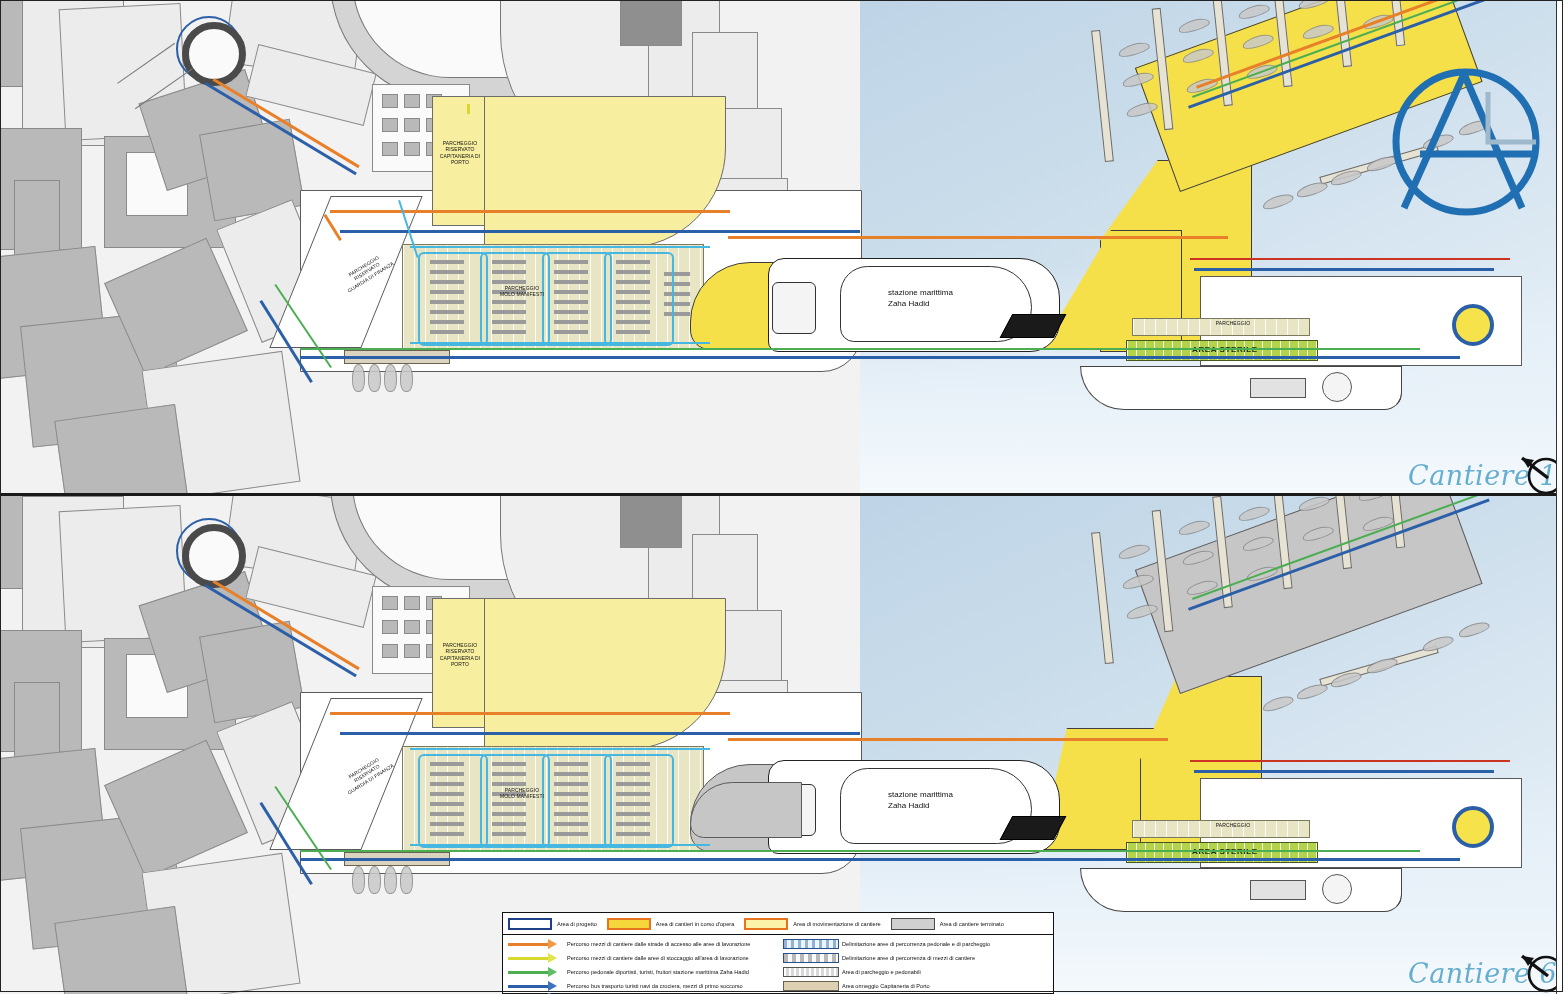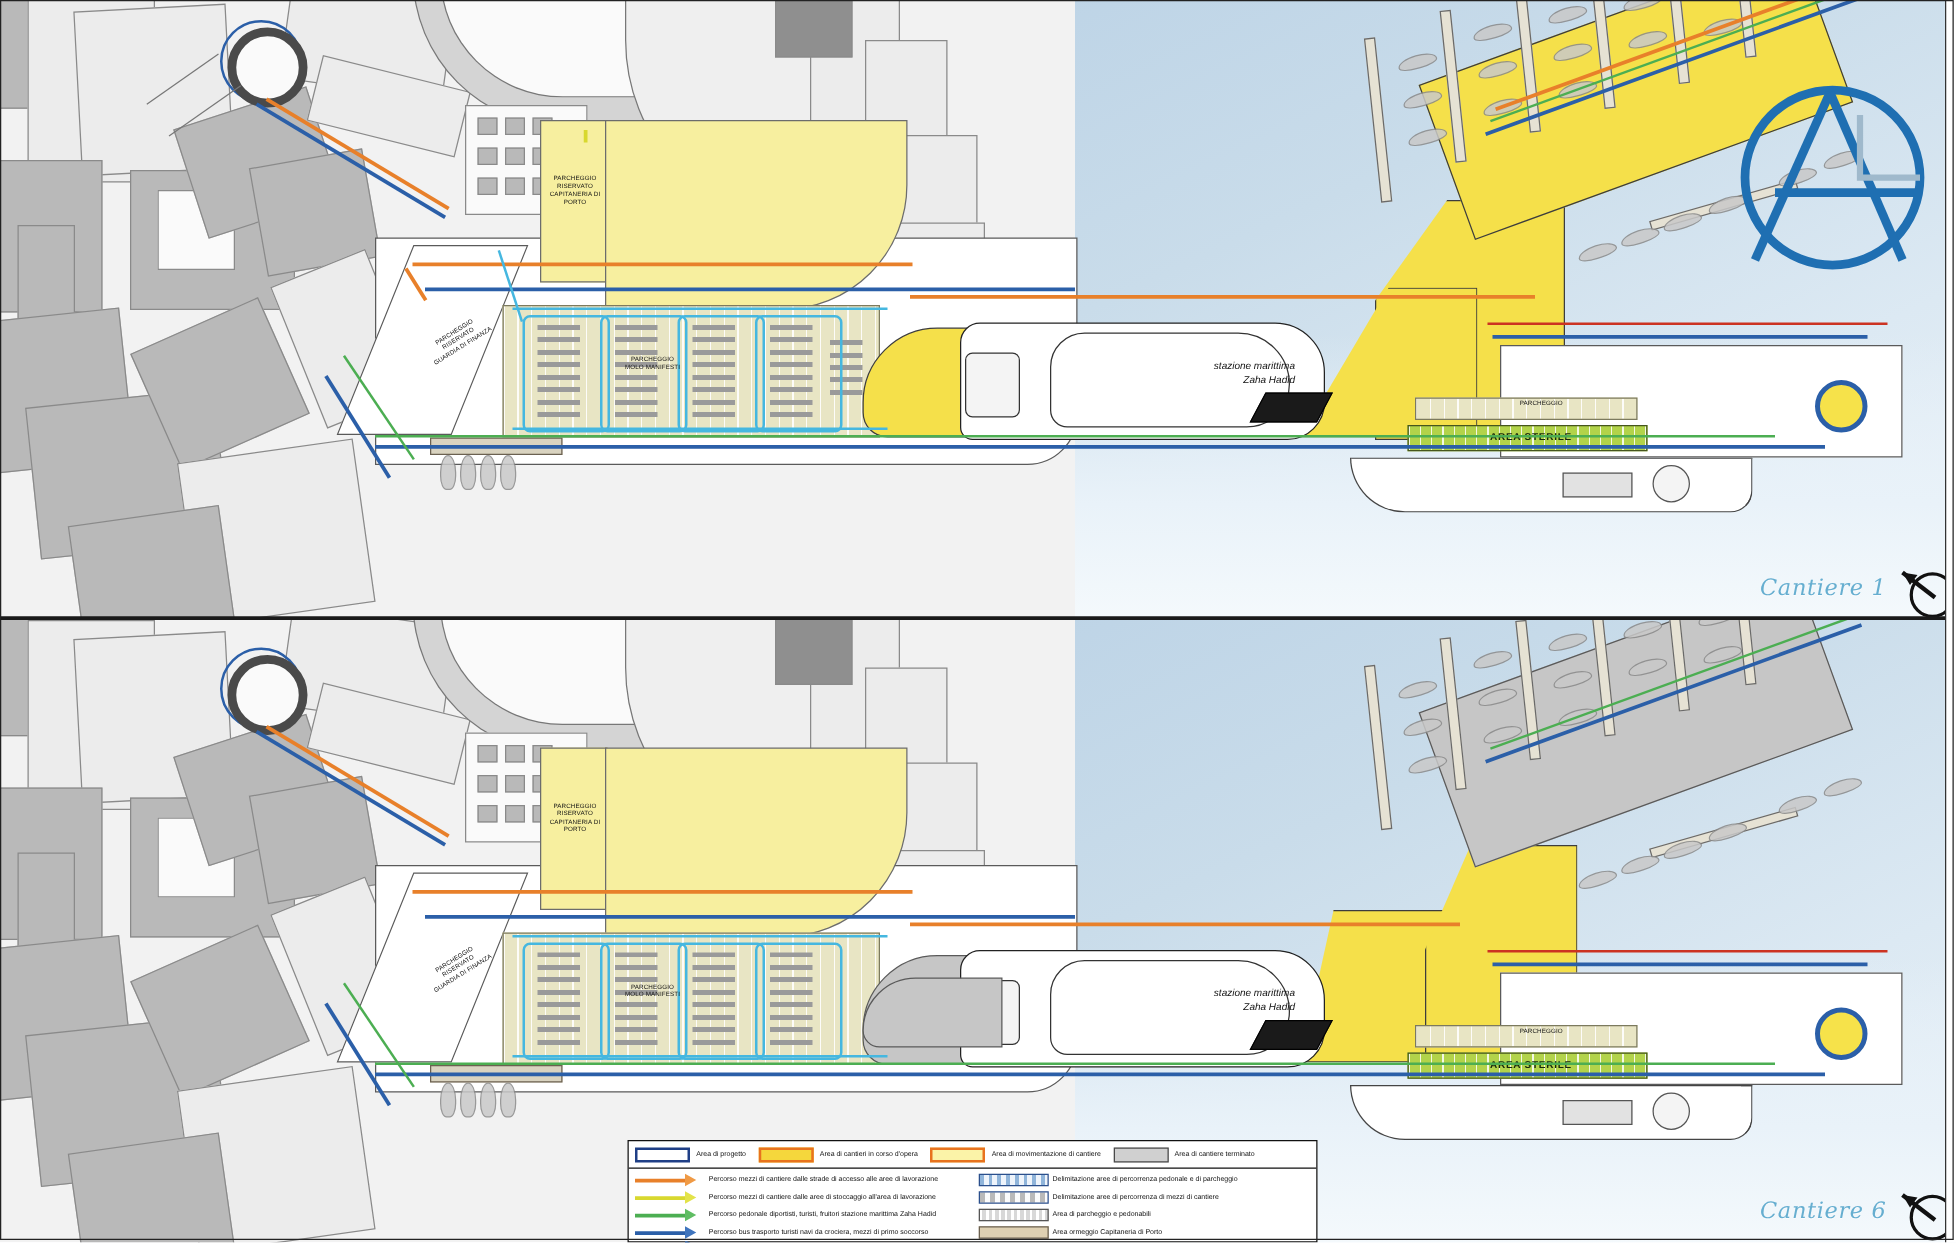--- a/index.html
+++ b/index.html
@@ -45,26 +45,26 @@
   .l-cyan{border-top:2px solid #45b7e0;}
   .l-green{border-top:2px solid #4cae52;}
   .l-yellowline{border-top:3px solid #d8d82f;}
   .l-red{border-top:2px solid #cc3322;}
 
   
   .rab{position:absolute;border-radius:50%;}
 
   
   .plabel{position:absolute;font-size:5px;line-height:1.25;color:#111;text-align:center;letter-spacing:.1px;}
-  .station-label{position:absolute;font-size:8px;line-height:1.35;color:#111;text-align:right;font-style:italic;}
+  .station-label{position:absolute;font-size:8px;line-height:1.35;color:#111;text-align:left;}
   .sterile{position:absolute;font-size:8px;font-weight:bold;color:#16270c;letter-spacing:.6px;}
 
   
   .cantiere{position:absolute;font-family:"DejaVu Serif",serif;font-style:italic;
-     font-size:18px;color:#66aed0;letter-spacing:.5px;text-shadow:0 1px 0 rgba(255,255,255,.6);}
+     font-size:27px;color:#66aed0;letter-spacing:.5px;text-shadow:0 1px 0 rgba(255,255,255,.6);}
   .narrow-arrow{position:absolute;width:46px;height:46px;}
 
   
   .logo{position:absolute;width:160px;height:160px;}
 
   
   .legend{position:absolute;left:502px;top:912px;width:552px;height:82px;
      background:#ffffff;border:1px solid #111;z-index:55;box-sizing:border-box;}
   .legend-top{display:flex;align-items:center;height:22px;border-bottom:1px solid #111;padding:0 5px;box-sizing:border-box;}
   .lt-item{display:flex;align-items:center;margin-right:10px;}

